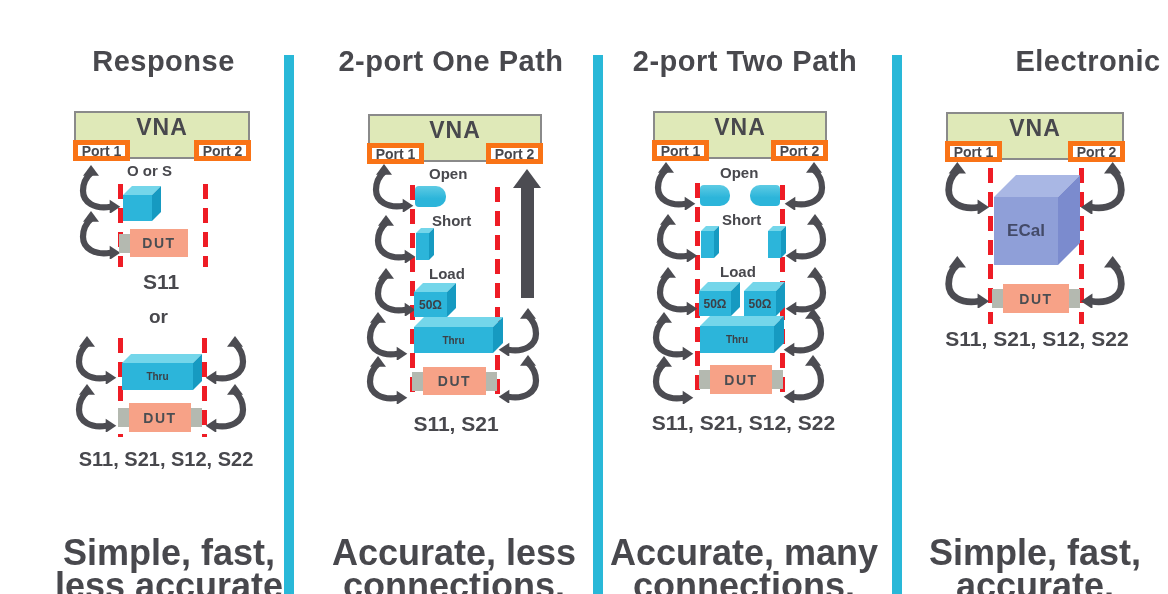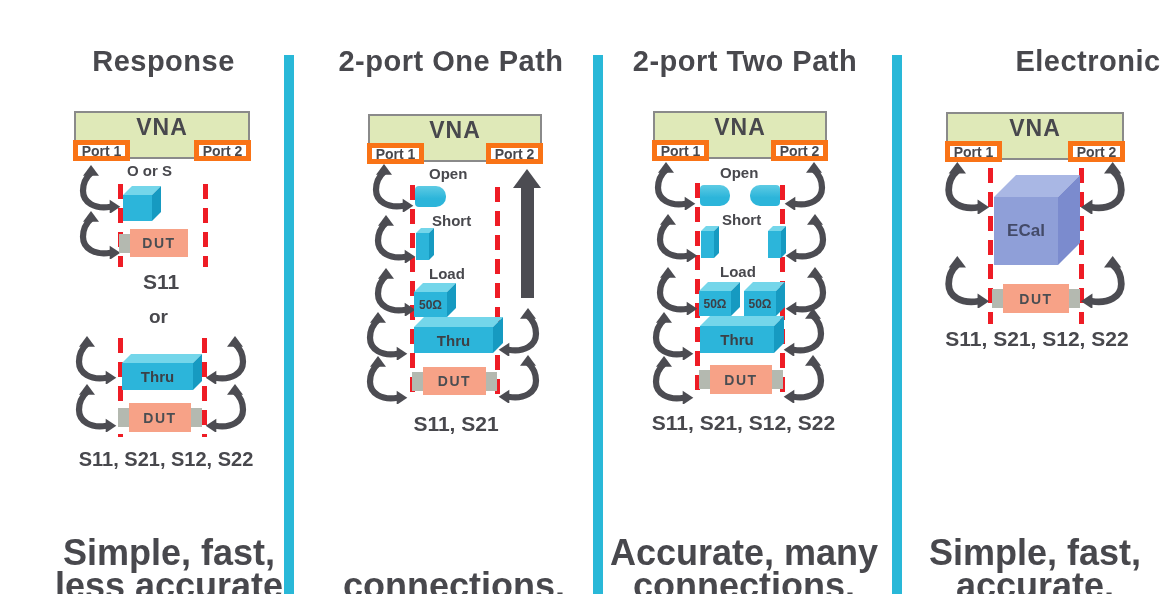--- a/index.html
+++ b/index.html
@@ -21,21 +21,21 @@
 
   .cube{position:absolute;}
   .cube .cf{position:absolute;inset:0;background:var(--cf,#2cb5da);display:flex;align-items:center;
             justify-content:center;font-style:normal;}
   .cube .ct{position:absolute;left:0;top:calc(var(--d) * -1);width:calc(100% + var(--d));height:var(--d);
             background:var(--ctp,#74d6ea);
             clip-path:polygon(var(--d) 0,100% 0,calc(100% - var(--d)) 100%,0 100%);}
   .cube .cs{position:absolute;left:100%;top:calc(var(--d) * -1);width:var(--d);height:calc(100% + var(--d));
             background:var(--csd,#169ac1);
             clip-path:polygon(0 var(--d),100% 0,100% calc(100% - var(--d)),0 100%);}
-  .cube span{font-size:15px;color:#3c4046;}
+  .cube span{font-size:10px;color:#3c4046;}
   .cube span.ohm{font-size:12px;}
 
   .ocomp{position:absolute;height:21px;background:linear-gradient(to bottom,#5ecbe4,#2cb5da 60%);
          border-radius:4px 10px 10px 4px;}
   .ocomp.mir{border-radius:10px 4px 4px 10px;}
 
   .dut{position:absolute;background:#f7a287;display:flex;align-items:center;justify-content:center;
        font-size:14px;letter-spacing:1.5px;color:#4a4d52;}
   .dut::before,.dut::after{content:"";position:absolute;width:11px;height:19px;top:calc(50% - 9.5px);background:#b4b9b0;}
   .dut::before{left:-11px}.dut::after{right:-11px}
@@ -215,20 +215,21 @@
       <polygon points="36,39 36,55 48,47" fill="#4c4c52"></polygon>
   </svg>
   <svg class="arr r" style="left:471px;top:355px" viewBox="0 0 48 54">
     <path d="M15 9 C 8 15,6 21,6 29 C 6 42,19 50,37 47" fill="none" stroke="#4c4c52" stroke-width="7"></path>
     <polygon points="6,12 24,12 15,0" fill="#4c4c52"></polygon>
       <polygon points="36,39 36,55 48,47" fill="#4c4c52"></polygon>
   </svg>
   <div class="dut" style="left:397px;top:367px;width:63px;height:28px">DUT</div>
 
   <div class="sparams" style="left:340px;top:412px;width:180px;font-size:21px">S11, S21</div>
+  <div class="cap" style="left:290px;top:532px;width:276px">Accurate, less</div>
   <div class="cap" style="left:290px;top:565px;width:276px">connections.</div>
 
   <div class="title" style="left:583px;top:45px;width:272px">2-port Two Path</div>
 
   <div class="vna" style="left:627px;top:111px;width:174px">
     <div class="vna-label">VNA</div>
     <div class="port p1">
         <span>Port 1</span>
       </div>
     <div class="port p2">

